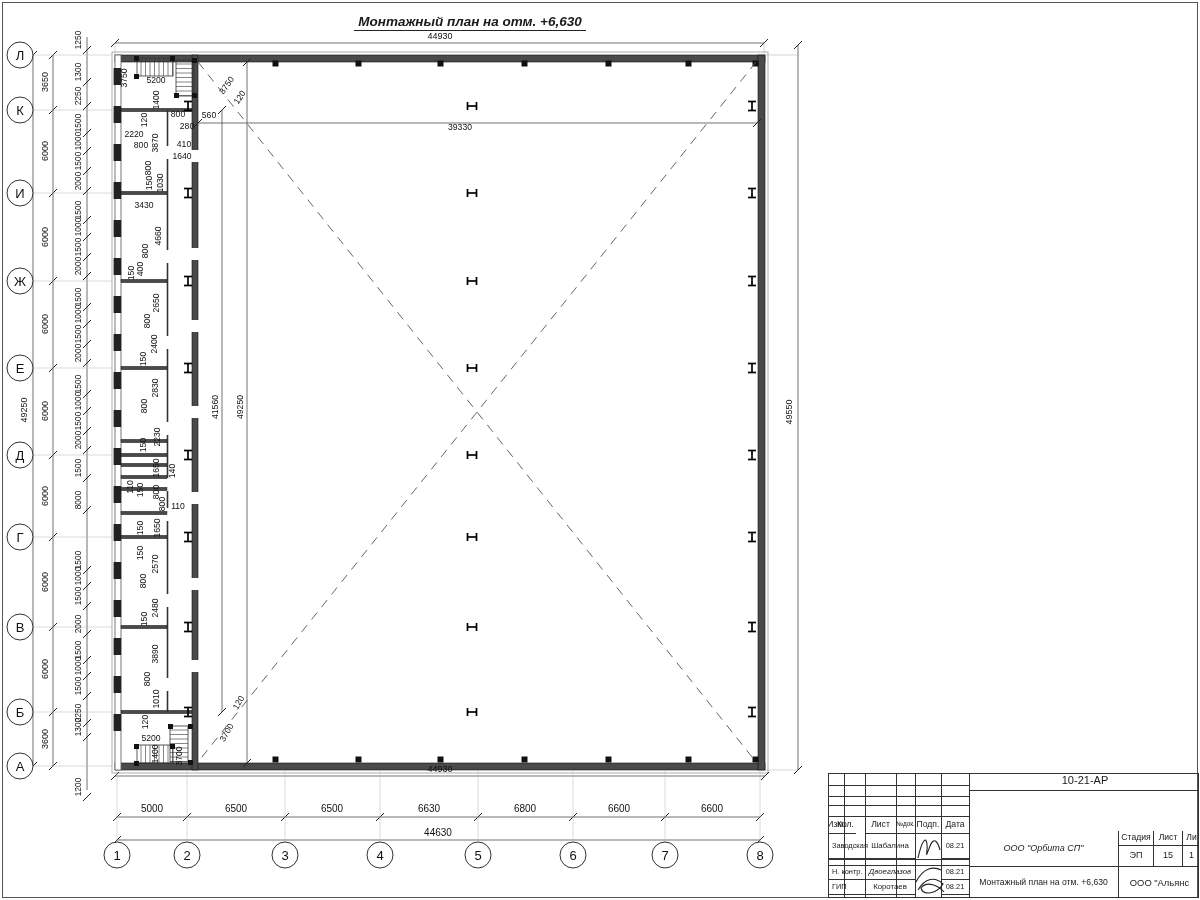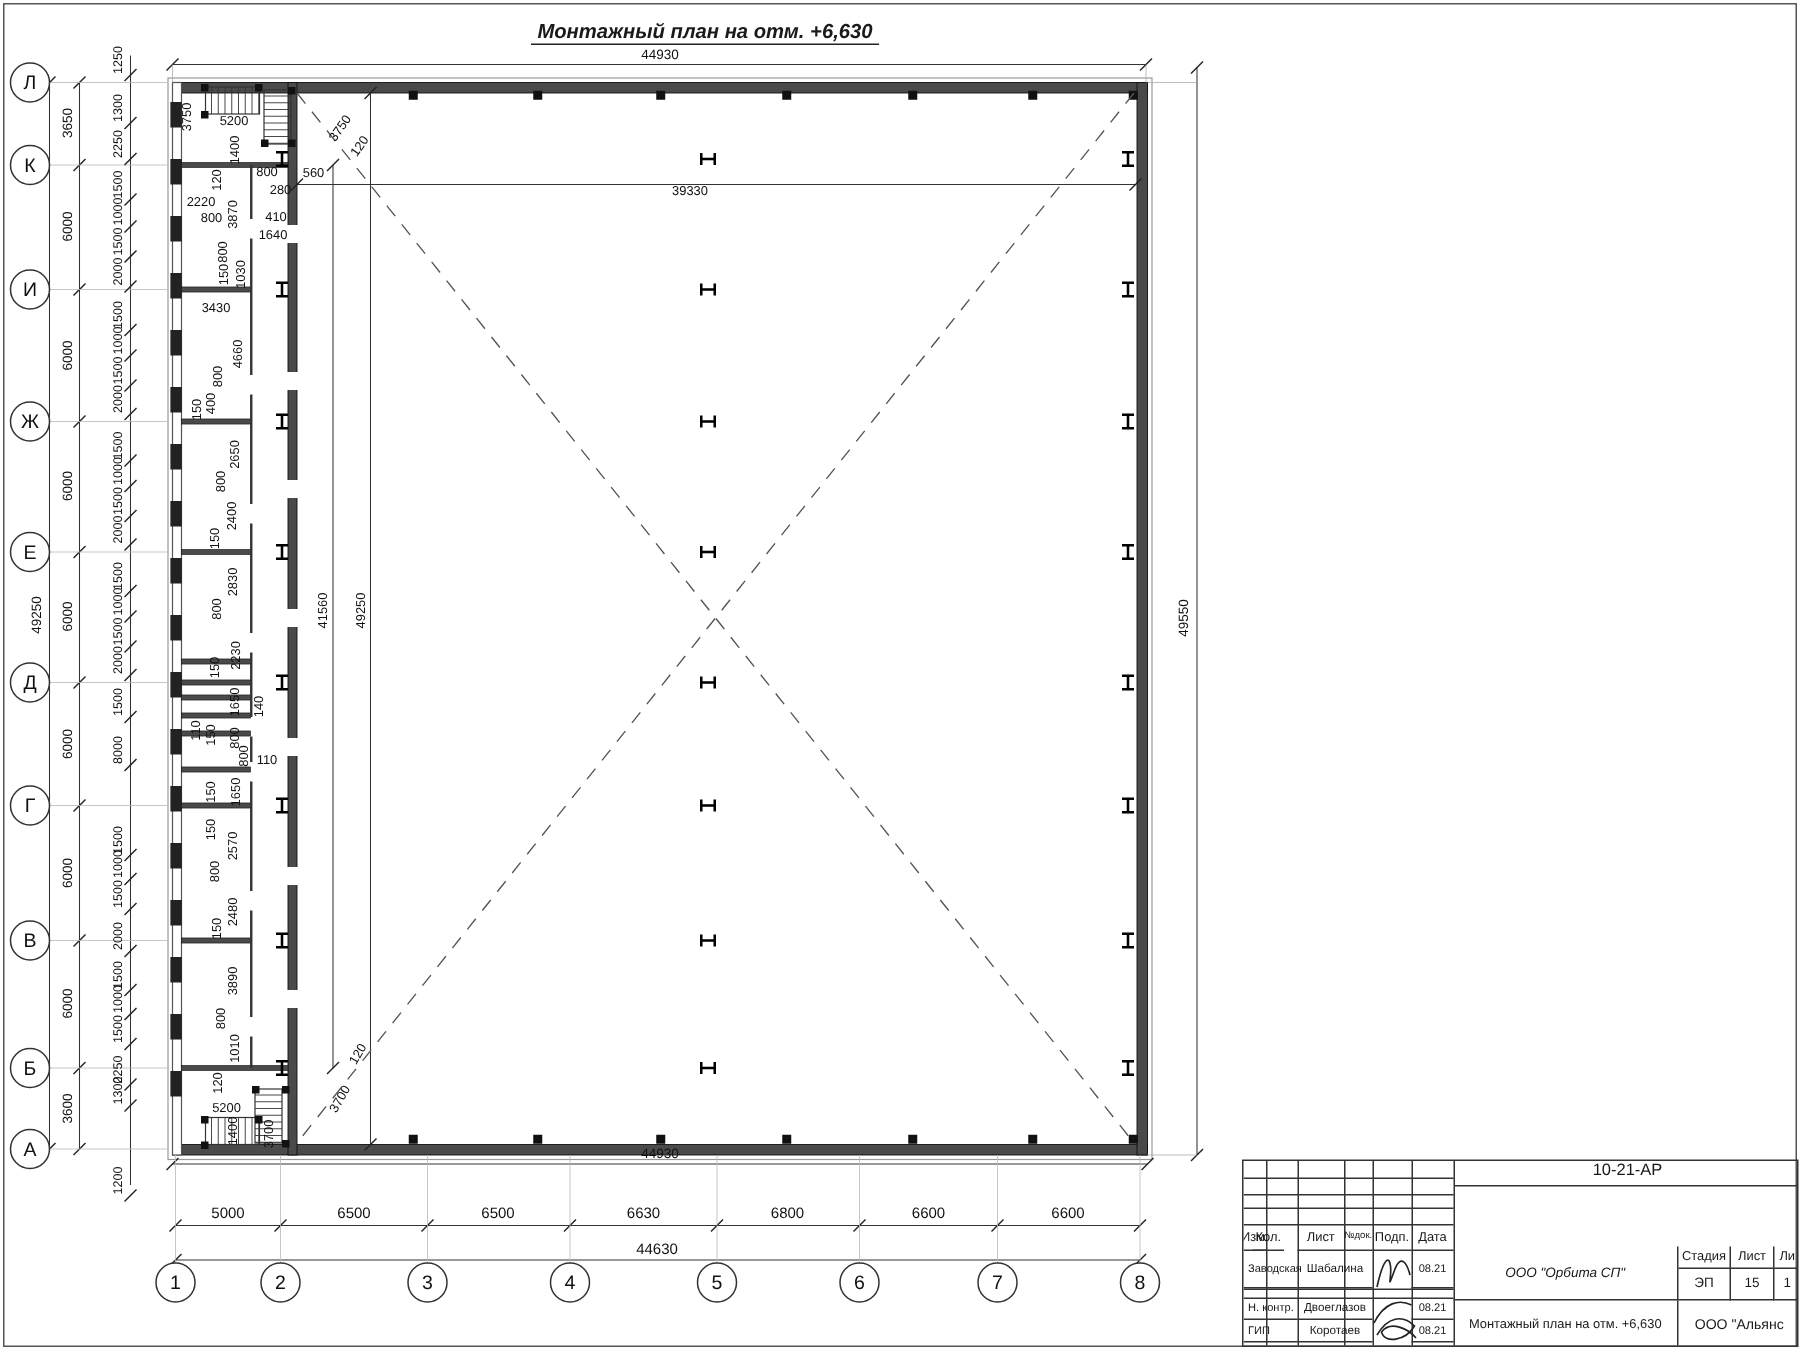--- a/index.html
+++ b/index.html
@@ -599,21 +599,21 @@
       <span>Шабалина</span>
     </div>
   <div class="cell" style="left:112px;top:60px;width:28px;height:25px;font-size:7.4px;border-right:none;">
       <span>08.21</span>
     </div>
   <div class="hline" style="top:85px;width:140px;"></div>
   <div class="hline" style="top:91px;width:140px;"></div>
   <div class="cell l" style="left:0;top:91px;width:36px;height:15px;font-size:7.4px;border-right:none;">
       <span>Н. контр.</span>
     </div>
-  <div class="cell" style="left:36px;top:91px;width:50px;height:15px;font-size:7.8px;border-right:none;">
+  <div class="cell" style="left:36px;top:91px;width:50px;height:15px;font-size:7.8px;border-right:none;font-style:italic;">
       <span>Двоеглазов</span>
     </div>
   <div class="cell" style="left:112px;top:91px;width:28px;height:15px;font-size:7.4px;border-right:none;">
       <span>08.21</span>
     </div>
   <div class="cell l" style="left:0;top:106px;width:36px;height:15px;font-size:7.4px;border-right:none;">
       <span>ГИП</span>
     </div>
   <div class="cell" style="left:36px;top:106px;width:50px;height:15px;font-size:7.8px;border-right:none;">
       <span>Коротаев</span>

